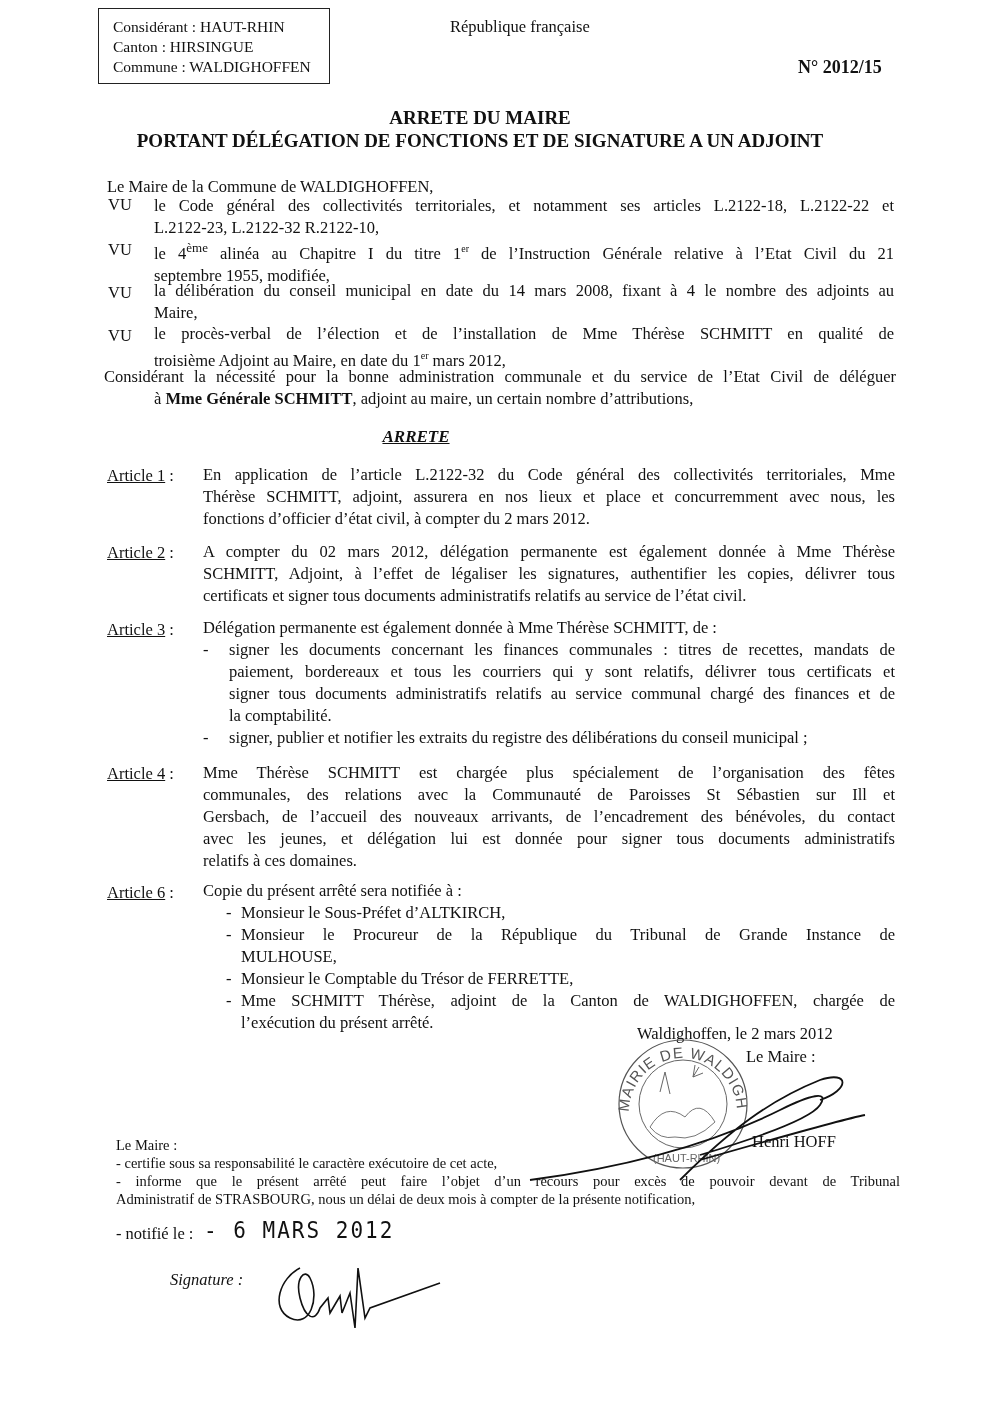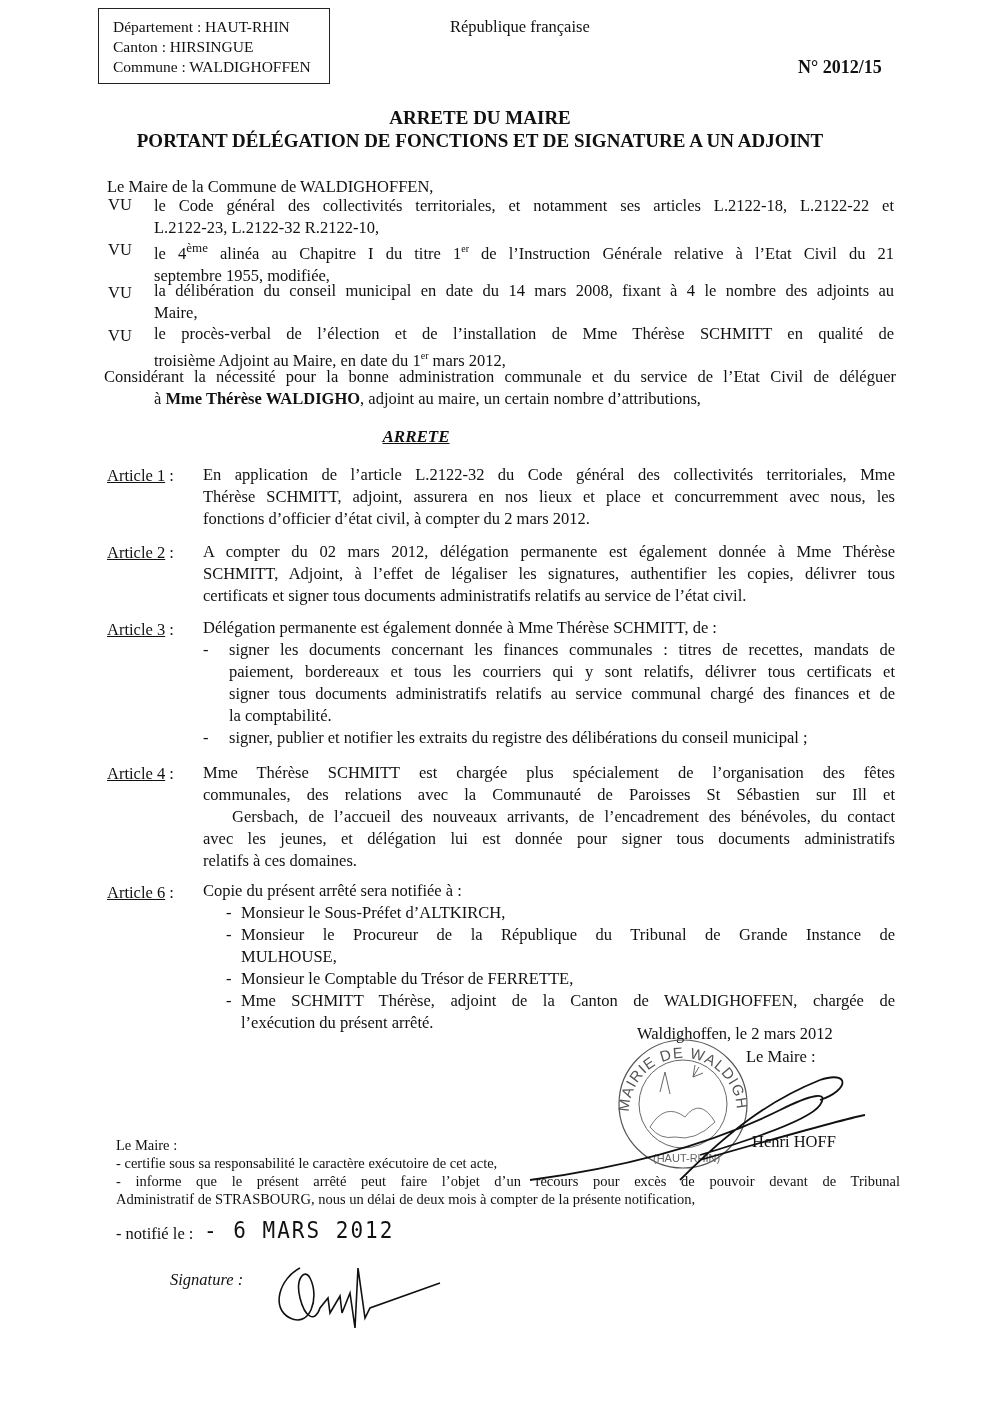--- a/index.html
+++ b/index.html
@@ -20,21 +20,21 @@
   .dash-item { left: 218px; width: 677px; }
   .dash { position: absolute; left: -15px; top: 0; }
   .dash-body { padding-left: 11px; }
   .small { font-size: 14.5px; line-height: 20px; }
   .stamp-date { font-family: "DejaVu Sans Mono", monospace; font-size: 21px; letter-spacing: 2px; transform: scaleY(1.1); }
 </style>
 </head>
 <body>
 
 <div class="abs hdr-box">
-  <div>Département : HAUT-RHIN</div>
+  <div>Considérant : HAUT-RHIN</div>
   <div>Canton : HIRSINGUE</div>
   <div>Commune : WALDIGHOFFEN</div>
 </div>
 <div class="abs rf">République française</div>
 <div class="abs num">N° 2012/15</div>
 
 <div class="abs title" style="top:107px;">ARRETE DU MAIRE</div>
 <div class="abs title" style="top:130px;">PORTANT DÉLÉGATION DE FONCTIONS ET DE SIGNATURE A UN ADJOINT</div>
 
 <div class="abs p" style="left:107px; top:176px;">Le Maire de la Commune de WALDIGHOFFEN,</div>
@@ -58,21 +58,21 @@
 </div>
 
 <div class="abs vu" style="top:326px;">VU</div>
 <div class="abs p vu-body" style="top:323px;">
   <div style="text-align:justify; text-align-last:justify;">le procès-verbal de l’élection et de l’installation de Mme Thérèse SCHMITT en qualité de</div>
   <div><span>troisième Adjoint au Maire, en date du 1</span><sup style="font-size:10px">er</sup><span> mars 2012,</span></div>
 </div>
 
 <div class="abs p" style="left:104px; top:366px; width:792px;">
   <div style="text-align:justify; text-align-last:justify;">Considérant la nécessité pour la bonne administration communale et du service de l’Etat Civil de déléguer</div>
-  <div style="padding-left:50px;"><span>à </span><b>Mme Thérèse WALDIGHO</b><span>, adjoint au maire, un certain nombre d’attributions,</span></div>
+  <div style="padding-left:50px;"><span>à </span><b>Mme Générale SCHMITT</b><span>, adjoint au maire, un certain nombre d’attributions,</span></div>
 </div>
 
 <div class="abs" style="left:0; width:832px; top:427px; text-align:center; font-size:17px; font-weight:bold; font-style:italic; text-decoration:underline;">ARRETE</div>
 
 <div class="abs art-label" style="top:466px;"><span class="u">Article 1</span><span> :</span></div>
 <div class="abs p art-body" style="top:464px;">
   <div style="text-align-last:justify;">En application de l’article L.2122-32 du Code général des collectivités territoriales, Mme</div>
   <div style="text-align-last:justify;">Thérèse SCHMITT, adjoint, assurera en nos lieux et place et concurremment avec nous, les</div>
   <div>fonctions d’officier d’état civil, à compter du 2 mars 2012.</div>
 </div>
@@ -97,21 +97,21 @@
 </div>
 <div class="abs p dash-item" style="top:727px;">
   <span class="dash">-</span>
   <div class="dash-body">signer, publier et notifier les extraits du registre des délibérations du conseil municipal ;</div>
 </div>
 
 <div class="abs art-label" style="top:764px;"><span class="u">Article 4</span><span> :</span></div>
 <div class="abs p art-body" style="top:762px;">
   <div style="text-align-last:justify;">Mme Thérèse SCHMITT est chargée plus spécialement de l’organisation des fêtes</div>
   <div style="text-align-last:justify;">communales, des relations avec la Communauté de Paroisses  St Sébastien sur Ill et</div>
-  <div style="text-align-last:justify;margin-left:29px;">Gersbach, de l’accueil des nouveaux arrivants, de l’encadrement des bénévoles, du contact</div>
+  <div style="text-align-last:justify;">Gersbach, de l’accueil des nouveaux arrivants, de l’encadrement des bénévoles, du contact</div>
   <div style="text-align-last:justify;">avec les jeunes, et délégation lui est donnée pour signer tous documents administratifs</div>
   <div>relatifs à ces domaines.</div>
 </div>
 
 <div class="abs art-label" style="top:883px;"><span class="u">Article 6</span><span> :</span></div>
 <div class="abs p art-body" style="top:880px;">Copie du présent arrêté sera notifiée à :</div>
 <div class="abs p dash-item" style="top:902px; left:241px; width:654px;">
   <span class="dash">-</span>
     <div class="dash-body" style="padding-left:0">Monsieur le Sous-Préfet d’ALTKIRCH,</div>
 </div>

